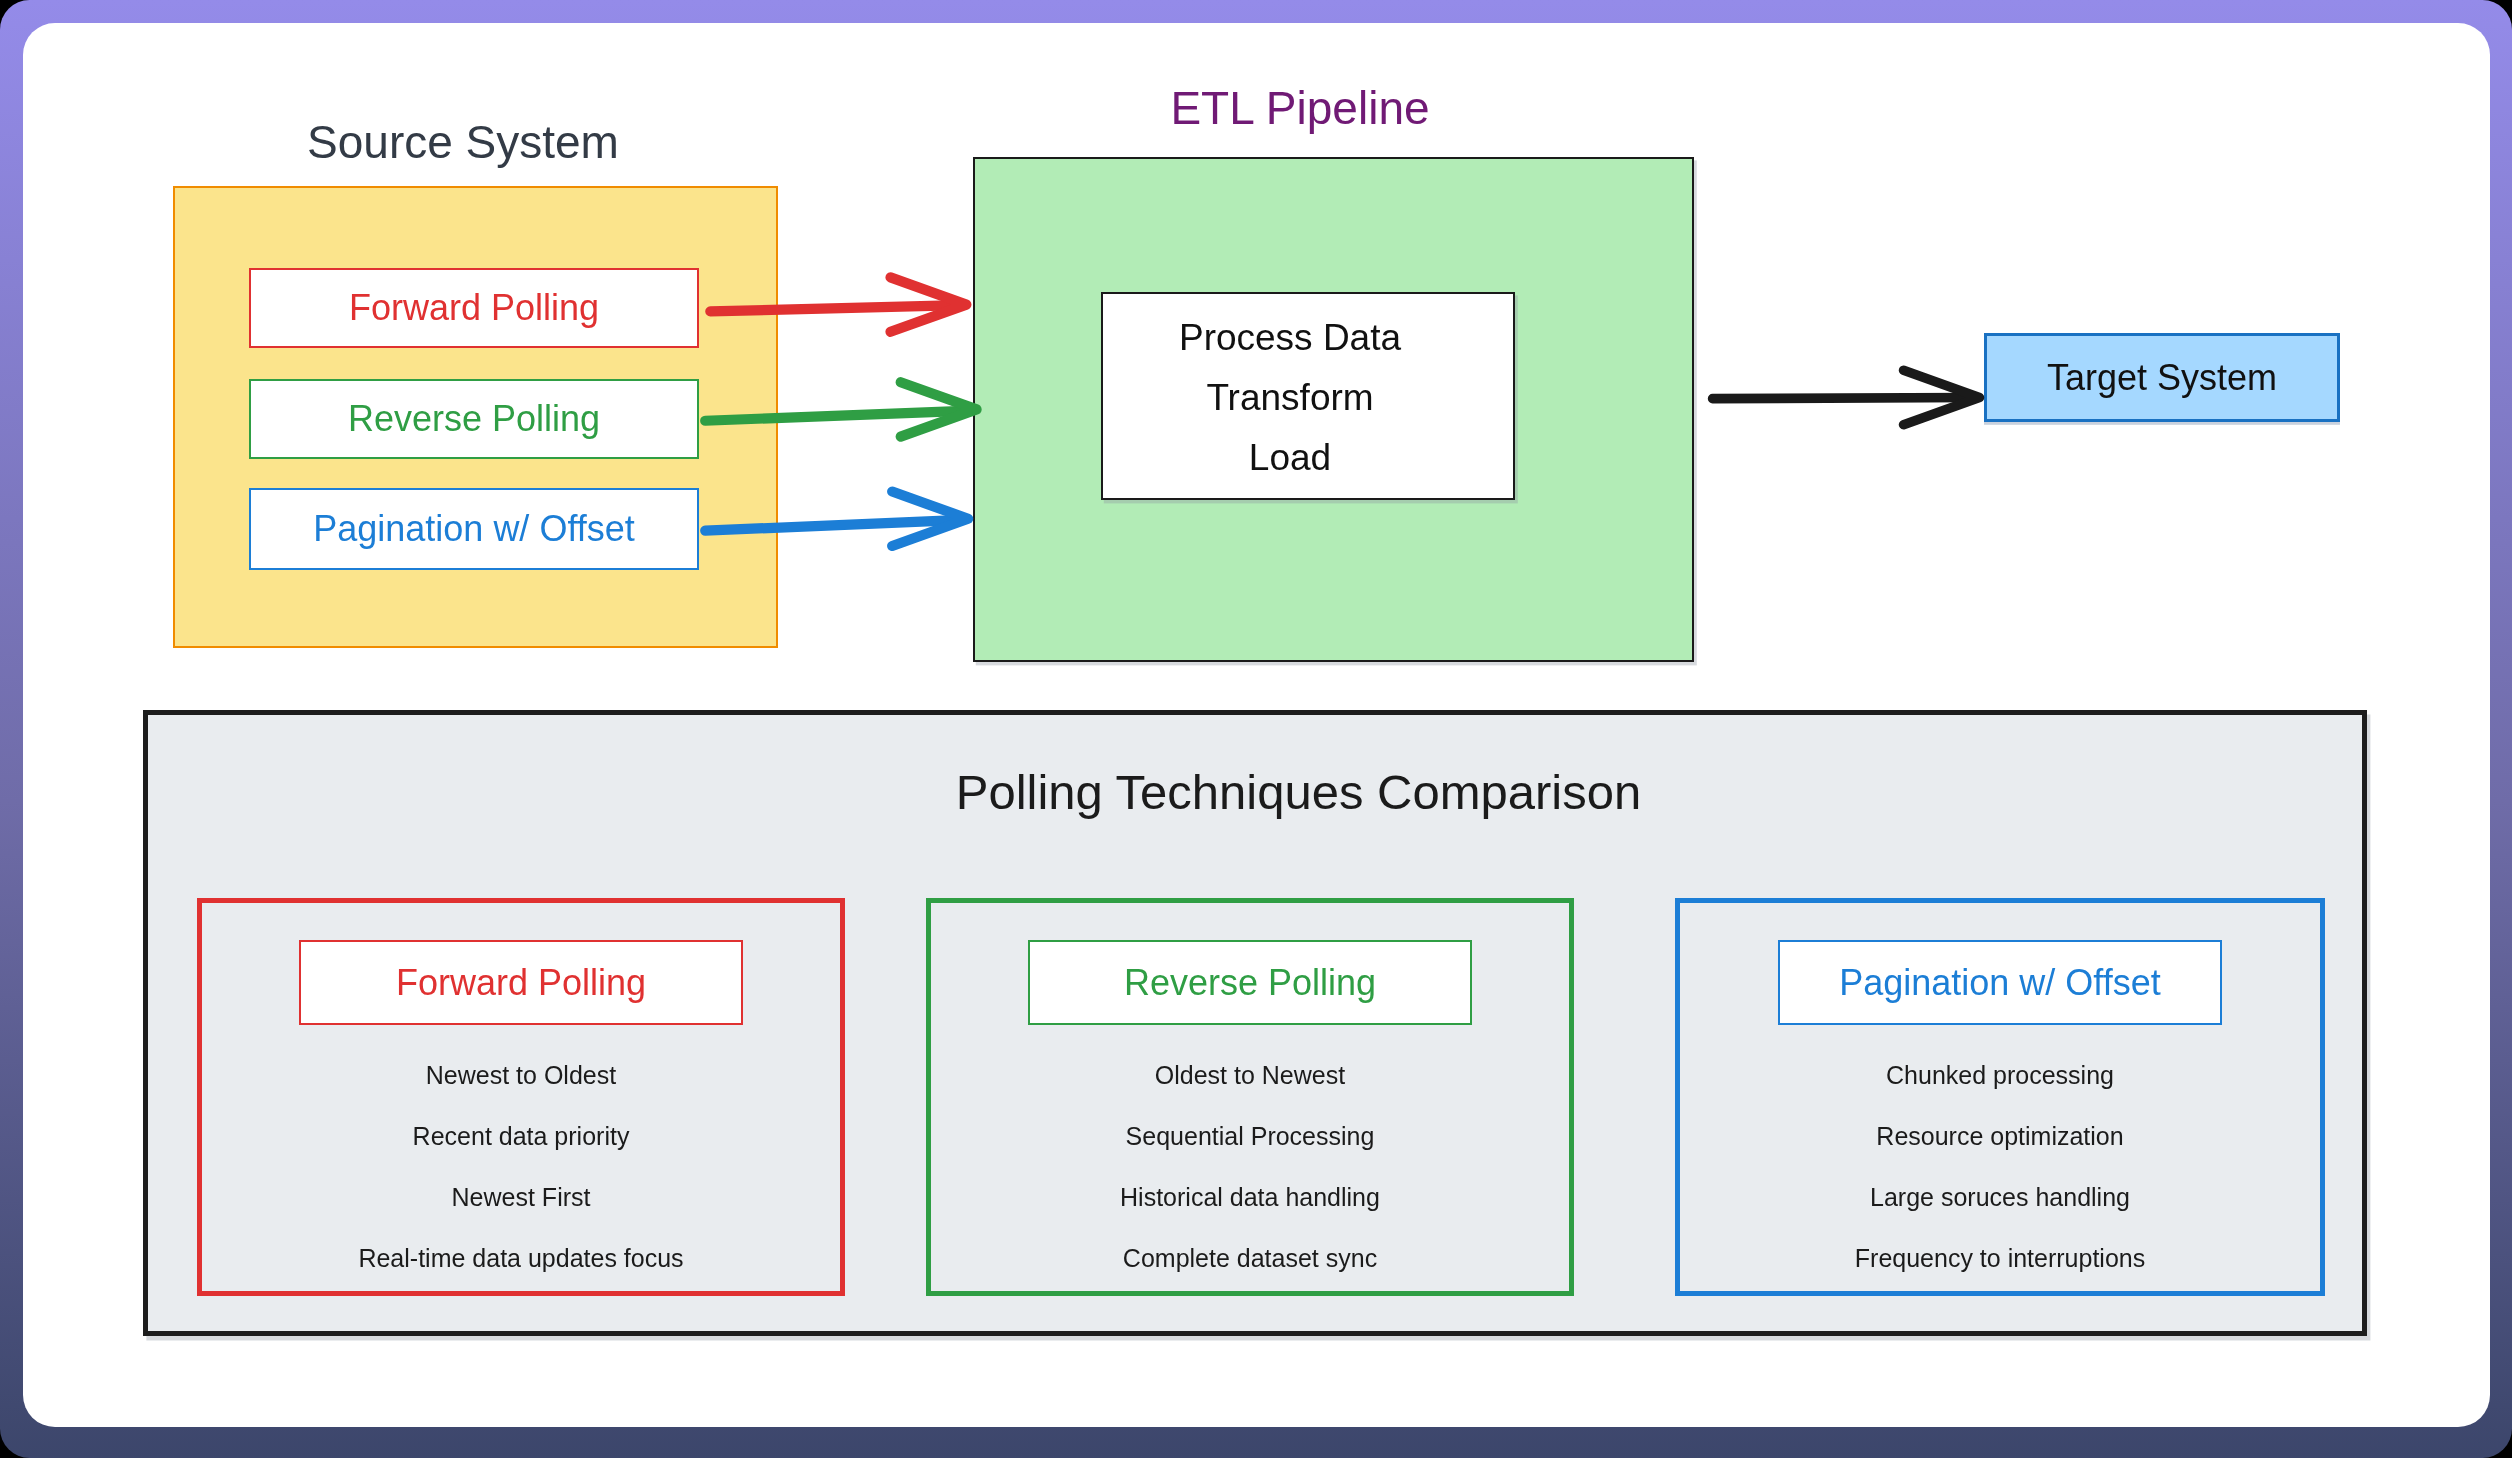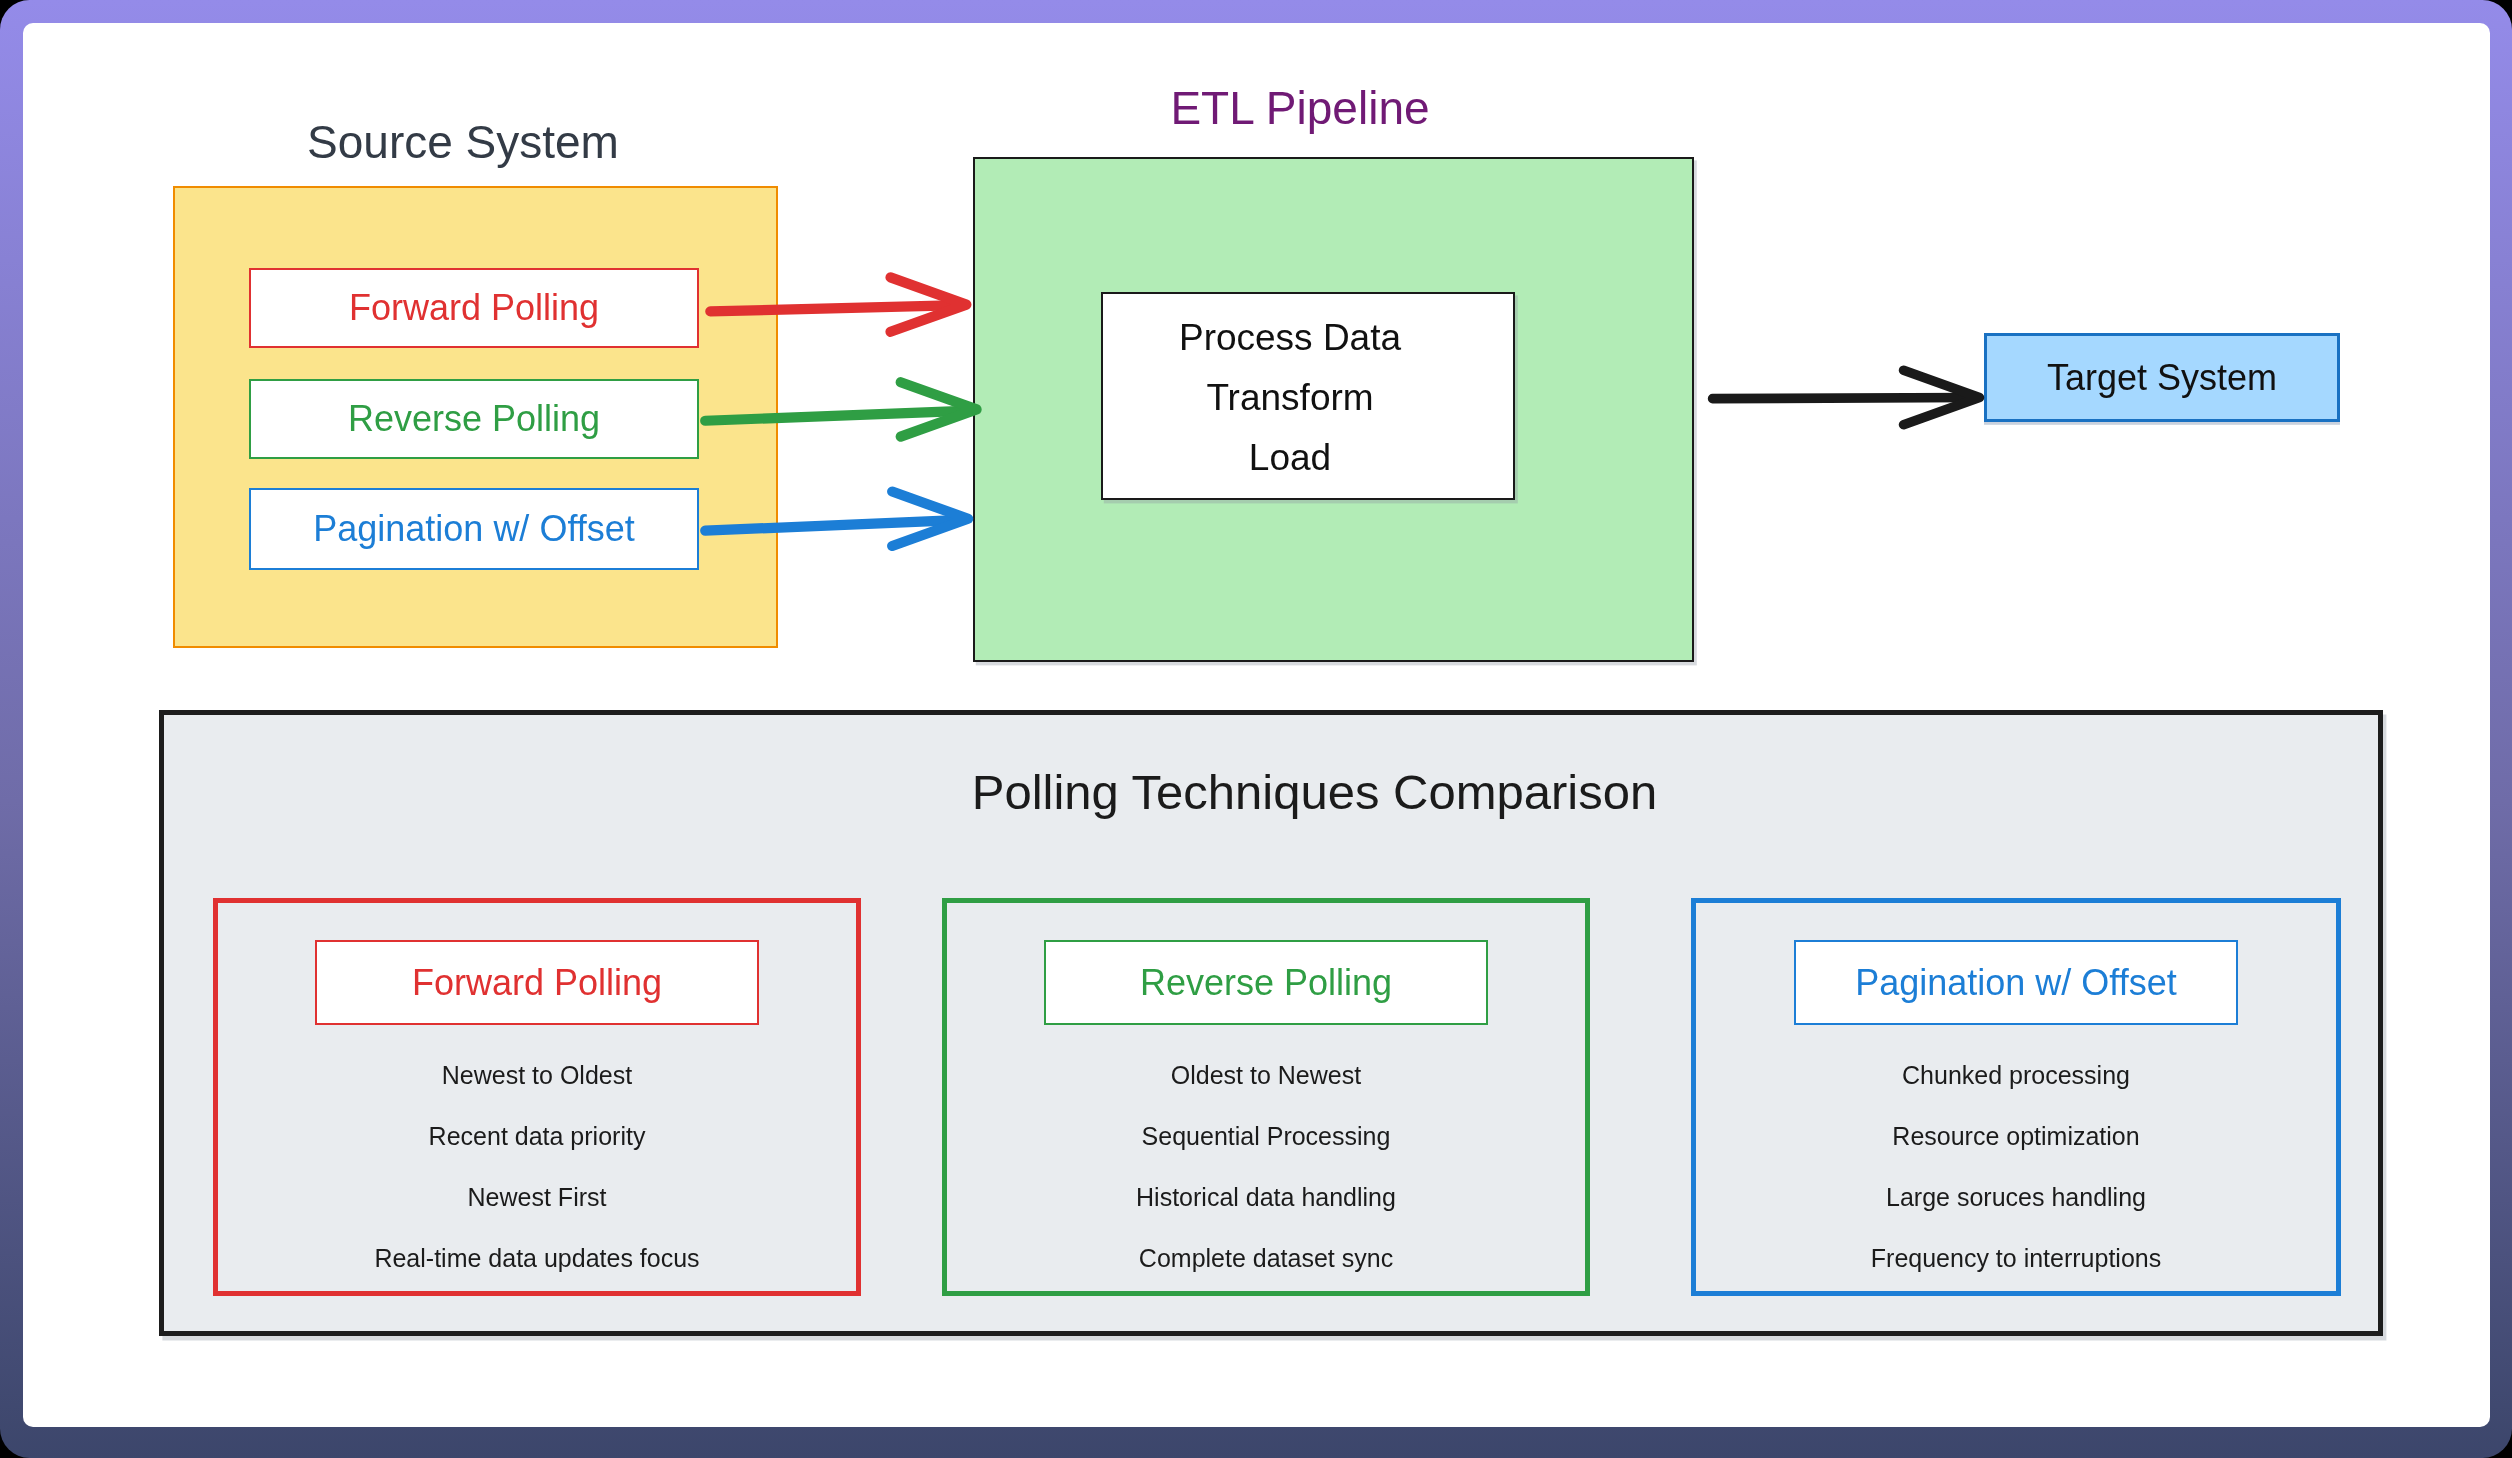--- a/index.html
+++ b/index.html
@@ -1,21 +1,21 @@
 <!DOCTYPE html>
 <html style="font-size:9px"><head>
 <meta charset="utf-8">
 <style>
   html,body{margin:0;padding:0;background:#000;}
   body{font-family:"Liberation Sans","DejaVu Sans",sans-serif;}
   .canvas{position:relative;width:2512px;height:1458px;
     background:linear-gradient(180deg,#948BE9 0%,#6F6CA8 55%,#3C466B 100%);
     border-radius:29.5px;overflow:hidden;}
   .card{position:absolute;left:23px;top:23px;width:2467px;height:1404px;
-    background:#ffffff;border-radius:10px;}
+    background:#ffffff;border-radius:32px;}
   .abs{position:absolute;}
   .ctr{display:flex;align-items:center;justify-content:center;text-align:center;}
 
   .section-label{font-size:46px;line-height:62px;text-align:center;font-weight:500;color:#333B46;}
   .etl-label{color:#701a75;}
 
   .yellow-box{left:150px;top:163px;width:605px;height:462px;
     background:#FBE48C;border:2.8px solid #F08C00;box-sizing:border-box;}
   .src-box{left:74px;width:450px;background:#ffffff;box-sizing:border-box;
     font-size:36px;font-weight:500;}
@@ -32,21 +32,21 @@
   .process-lines{position:absolute;left:0;right:36px;top:13.6px;
     font-size:37px;line-height:60px;color:#111111;text-align:center;font-weight:500;}
 
   .target-box{left:1961px;top:310px;width:356px;height:89px;
     background:#A5D8FF;border:3.4px solid #1971C2;box-sizing:border-box;
     font-size:36px;color:#111111;font-weight:500;
     box-shadow:0 2.8px 0 rgba(120,140,170,0.4);}
 
   .panel{left:120px;top:687px;width:2224px;height:626px;
     background:#E9ECEF;border:5.7px solid #1D1D1D;box-sizing:border-box;
-    box-shadow:3.4px 4.5px 0 rgba(140,150,160,0.35);margin-left:16px;}
+    box-shadow:3.4px 4.5px 0 rgba(140,150,160,0.35);}
   .panel-title{position:absolute;left:44px;top:46px;width:2213px;
     font-size:49px;line-height:63px;text-align:center;font-weight:500;color:#1B1B1B;}
   .cmp-card{position:absolute;top:183px;height:398px;box-sizing:border-box;}
   .card-red{left:49px;width:648px;border:5.1px solid #E03131;}
   .card-green{left:778px;width:648px;border:5.1px solid #2F9E44;}
   .card-blue{left:1527px;width:650px;border:5.1px solid #1C7ED6;}
   .cmp-header{position:absolute;left:15.25%;width:69.5%;top:37px;height:85px;
     background:#ffffff;box-sizing:border-box;font-size:36px;font-weight:500;}
   .hdr-red{border:2.8px solid #E03131;color:#E03131;}
   .hdr-green{border:2.8px solid #2F9E44;color:#2F9E44;}

